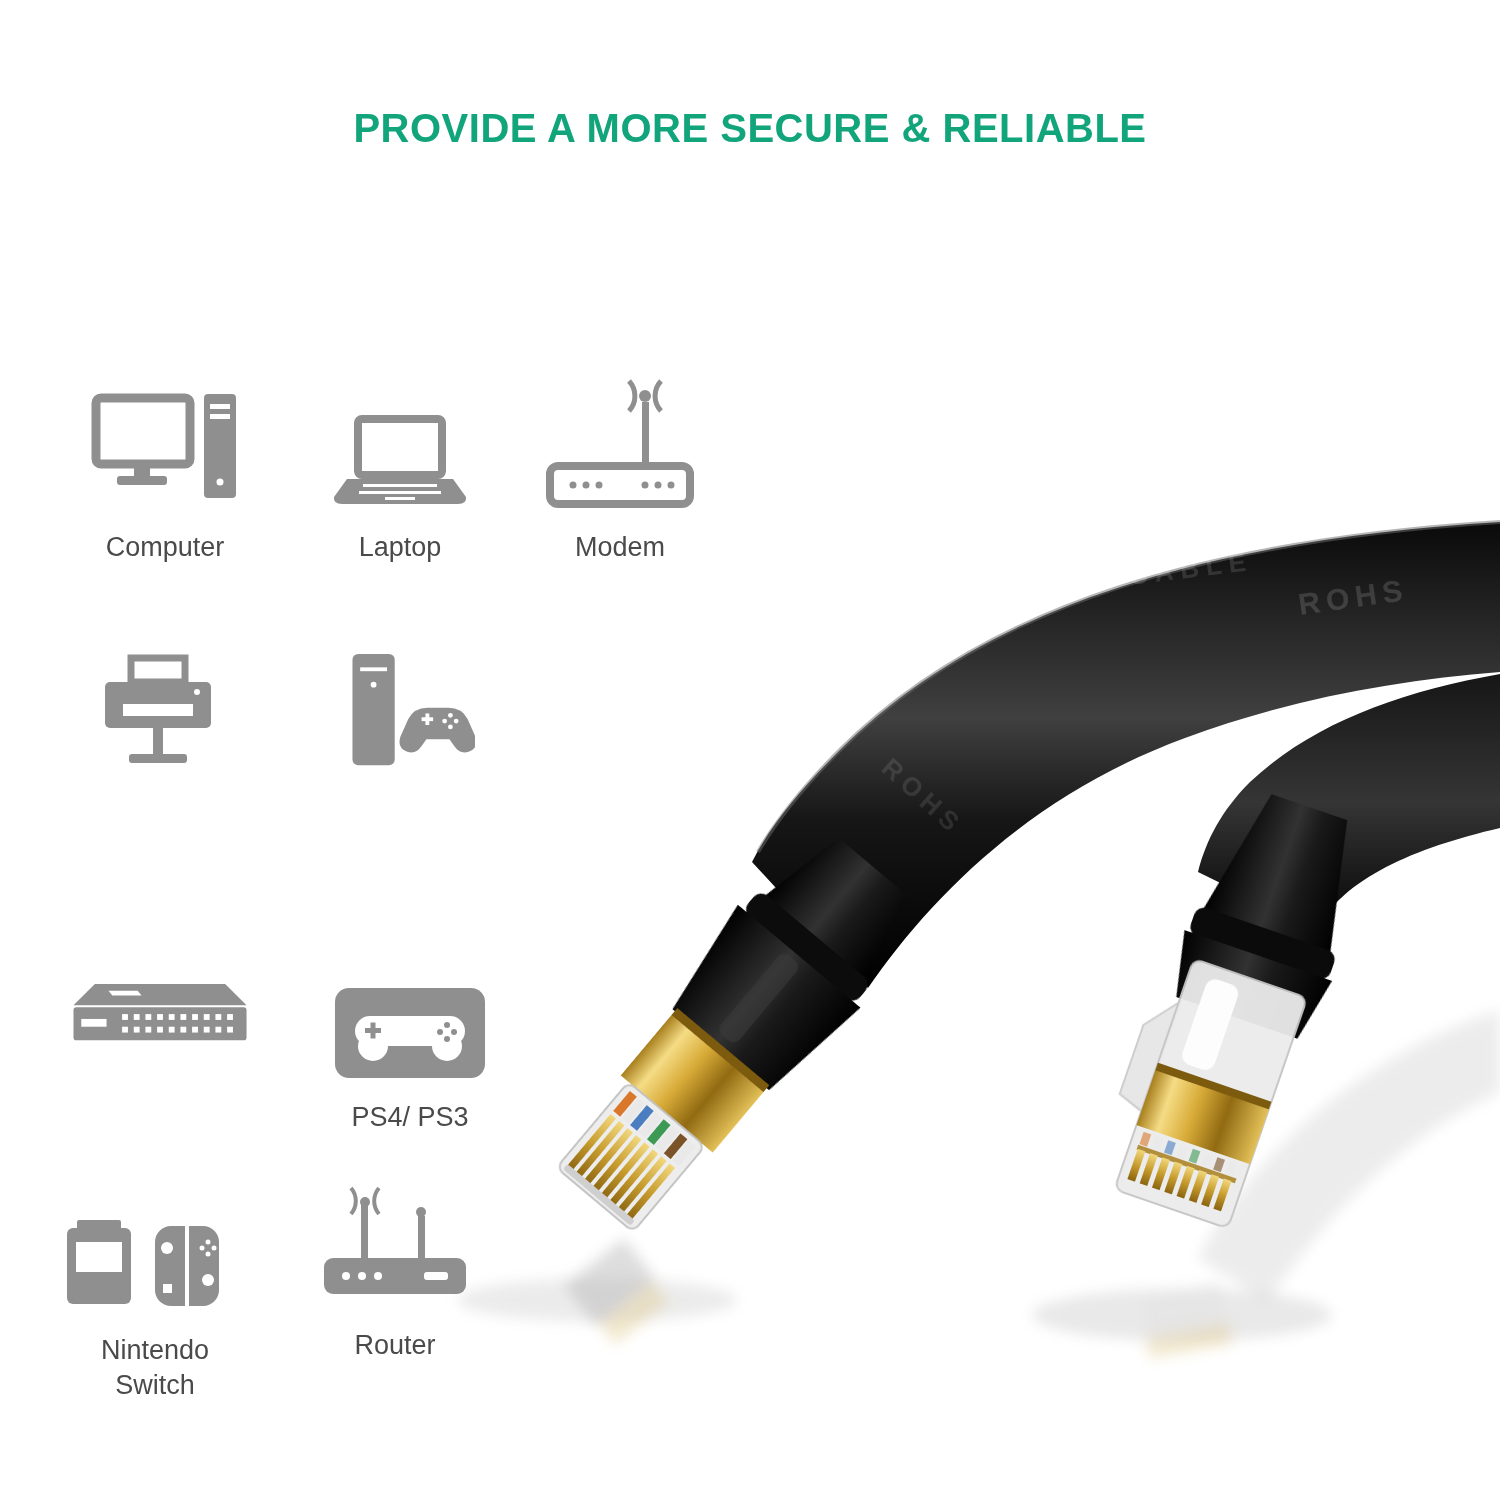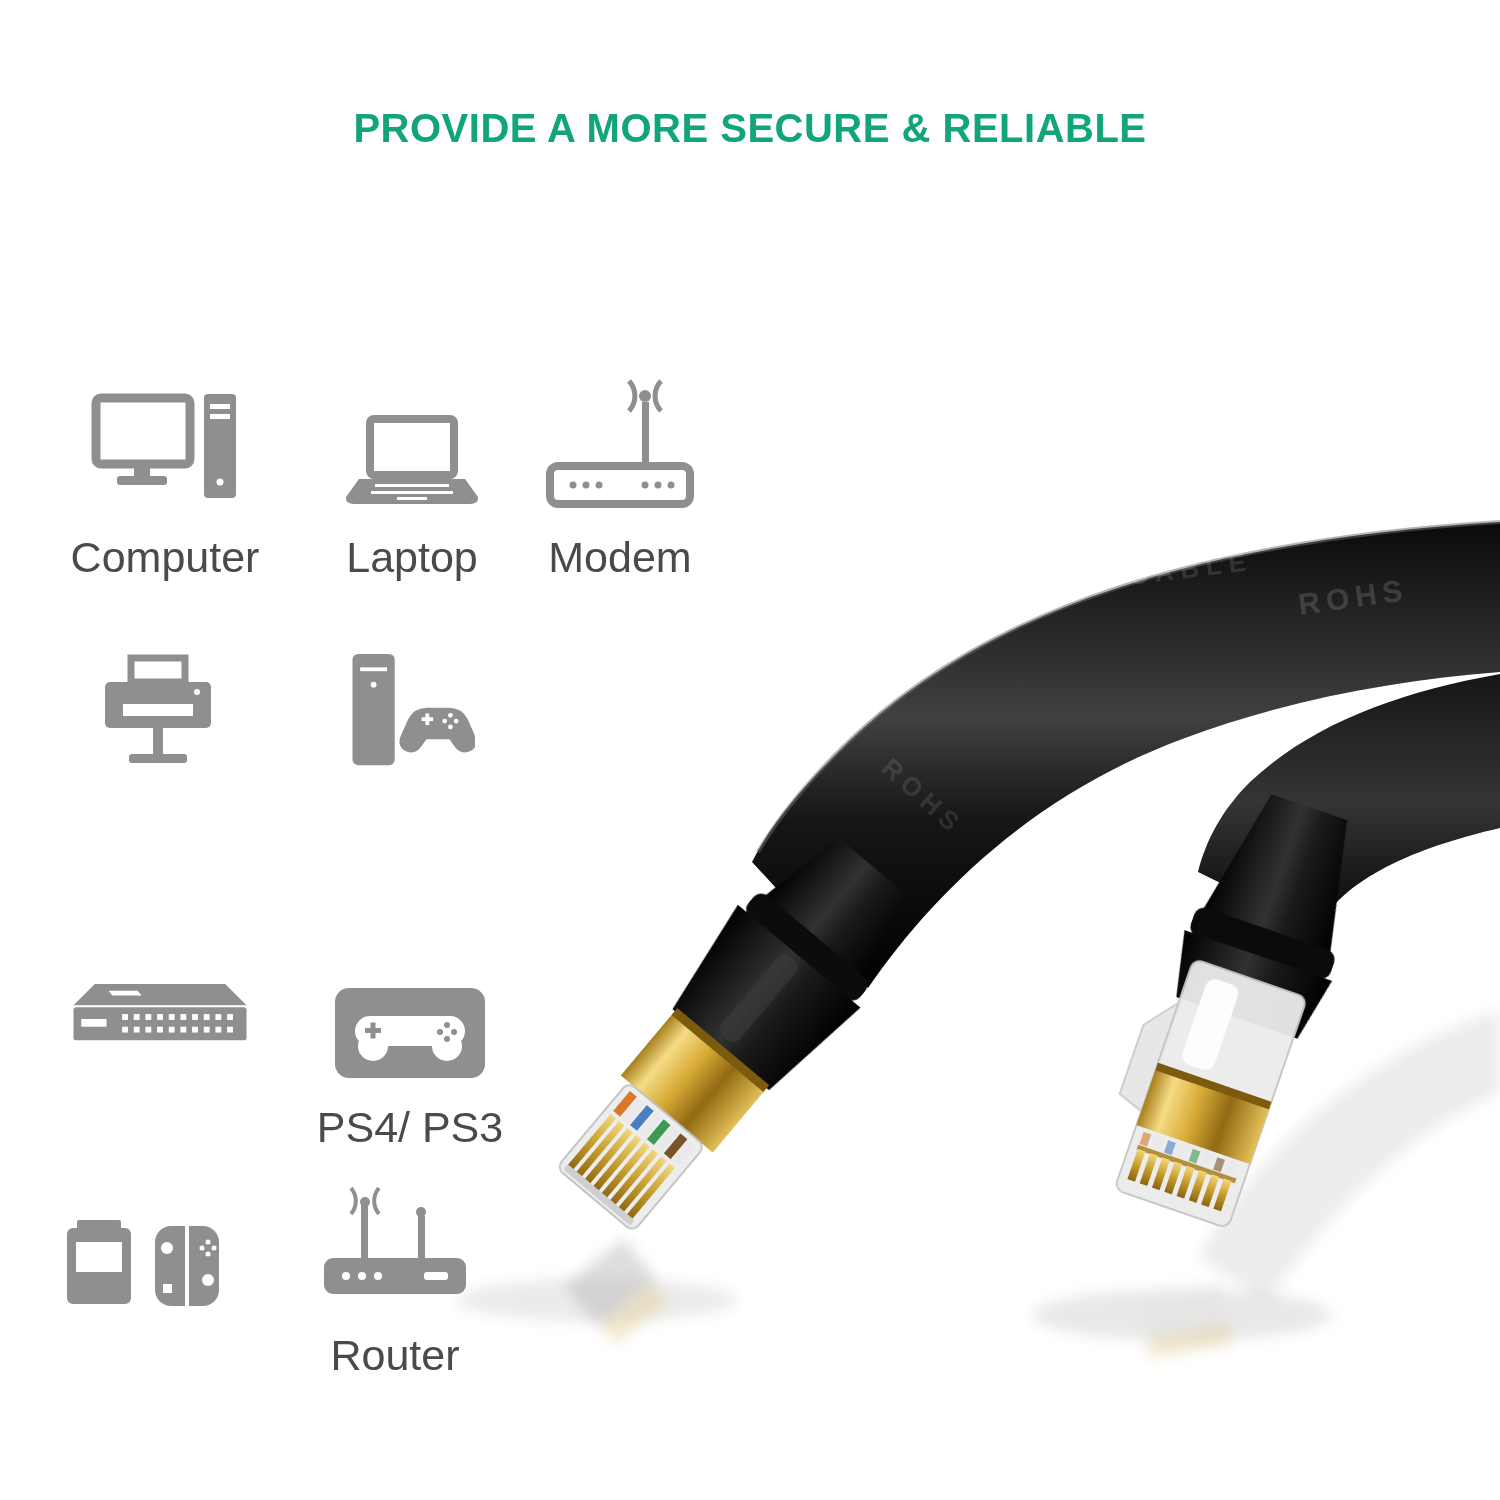--- a/index.html
+++ b/index.html
@@ -24,34 +24,34 @@
 
   .photo { position: absolute; left: 0; top: 0; }
 
   .device {
     position: absolute; margin: 0;
     display: flex; flex-direction: column; align-items: center;
   }
   .icon-box { display: flex; align-items: flex-end; justify-content: center; }
   .label {
     margin-top: 20px;
-    font-size: 43px;
+    font-size: 27px;
     color: var(--label-gray, #4a4a4a);
     text-align: center;
     line-height: 1.3;
     white-space: pre-line;
   }
 
   .g  { fill: var(--icon-gray, #8f8f8f); }
   .gs { fill: none; stroke: var(--icon-gray, #8f8f8f); }
   .w  { fill: #ffffff; }
 
   .d-computer { left: 55px;  top: 388px; width: 220px; }
   .d-computer .icon-box { height: 122px; }
-  .d-laptop   { left: 312px; top: 388px; width: 200px; }
+  .d-laptop   { left: 300px; top: 388px; width: 200px; }
   .d-laptop .icon-box   { height: 122px; }
   .d-modem    { left: 520px; top: 378px; width: 200px; }
   .d-modem .icon-box    { height: 132px; }
   .d-printer  { left: 50px;  top: 652px; width: 220px; }
   .d-printer .icon-box  { height: 120px; }
   .d-xbox     { left: 300px; top: 652px; width: 200px; }
   .d-xbox .icon-box     { height: 120px; }
   .d-switch   { left: 40px;  top: 980px; width: 240px; }
   .d-switch .icon-box   { height: 72px; }
   .d-ps4      { left: 310px; top: 962px; width: 200px; margin-top: 26px; }
@@ -329,20 +329,22 @@
       <path class="g" d="M124 8 h14 a16 16 0 0 1 16 16 v48 a16 16 0 0 1 -16 16 h-14 Z"></path>
       <circle class="w" cx="102" cy="30" r="6"></circle>
       <circle class="w" cx="143" cy="62" r="6"></circle>
       <circle class="w" cx="143" cy="24" r="2.5"></circle>
       <circle class="w" cx="137" cy="30" r="2.5"></circle>
       <circle class="w" cx="149" cy="30" r="2.5"></circle>
       <circle class="w" cx="143" cy="36" r="2.5"></circle>
       <rect class="w" x="98" y="66" width="9" height="9"></rect>
     </svg>
   </div>
+  <figcaption class="label">Nintendo
+Switch</figcaption>
 </figure>
 
 <figure class="device d-router">
   <div class="icon-box">
     <svg width="150" height="126" viewBox="0 0 150 126">
       <circle class="g" cx="45" cy="20" r="5"></circle>
       <path class="gs" d="M31 32 A20 20 0 0 0 31 6" stroke-width="4"></path>
       <path class="gs" d="M59 32 A20 20 0 0 1 59 6" stroke-width="4"></path>
       <rect class="g" x="41" y="22" width="7" height="54"></rect>
       <circle class="g" cx="101" cy="30" r="5"></circle>

